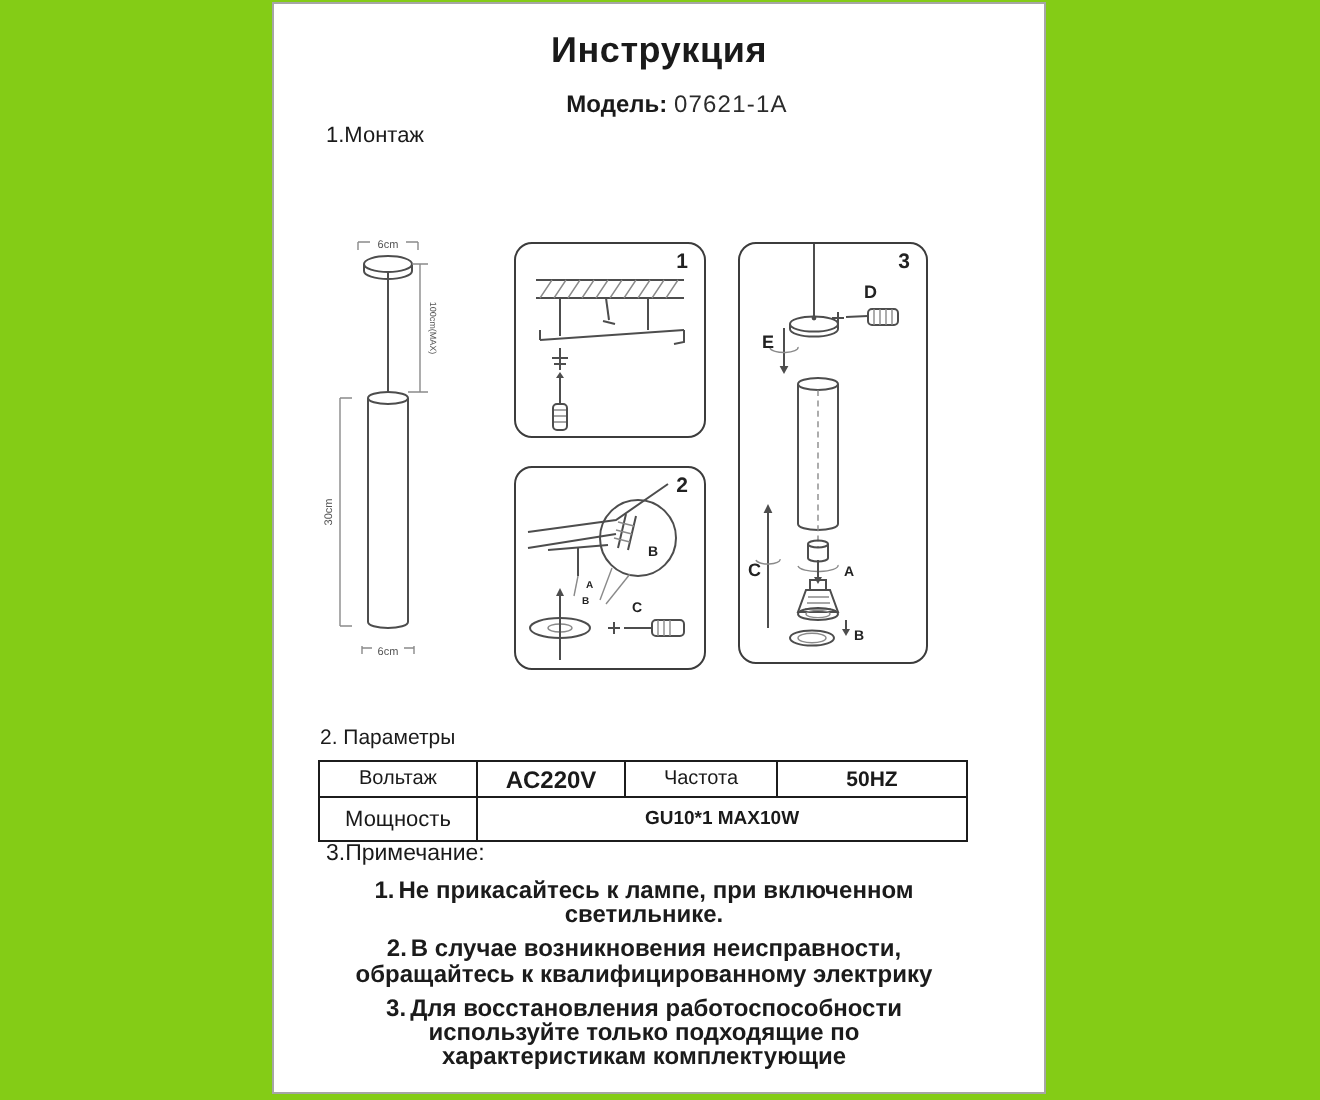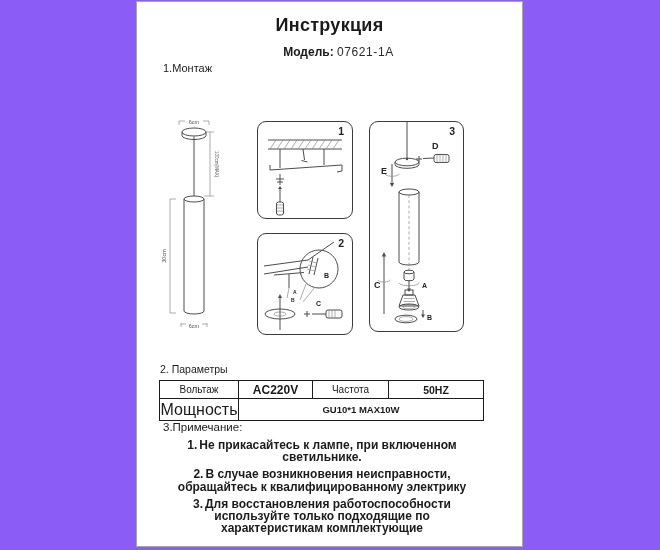--- a/index.html
+++ b/index.html
@@ -1,16 +1,16 @@
 <!DOCTYPE html>
 <html><head>
 <meta charset="utf-8">
 <style>
   html,body{margin:0;padding:0;background:#fbfbfb;}
-  .canvas{position:relative;width:660px;height:550px;background:#8b5cf6;overflow:hidden;
+  .canvas{position:relative;width:660px;height:550px;background:#84cc16;overflow:hidden;
           font-family:"Liberation Sans",sans-serif;color:#1a1a1a;}
   .sheet{position:absolute;left:136px;top:1px;width:387px;height:546px;background:#ffffff;
          border:1px solid #a6a6a6;box-sizing:border-box;}
   .title{position:absolute;top:13px;left:0;right:0;text-align:center;
          font-size:18px;font-weight:bold;letter-spacing:.3px;}
   .model{position:absolute;top:43px;left:18px;right:0;text-align:center;font-size:12px;}
   .model .lbl{font-weight:bold;}
   .model .val{font-weight:normal;color:#2b2b2b;letter-spacing:.6px;}
   .sec{position:absolute;font-weight:normal;}
   #sec-montage{left:26px;top:60px;font-size:11px;}
@@ -21,21 +21,21 @@
   .panel svg{position:absolute;left:0;top:0;}
   svg{display:block;}
   svg .ln{stroke:#4d4d4d;stroke-width:1;fill:none;}
   svg .thin{stroke:#8a8a8a;stroke-width:.7;fill:none;}
   svg .fillg{fill:#4d4d4d;stroke:none;}
   svg text{font-family:"Liberation Sans",sans-serif;fill:#555;}
   svg text.big{fill:#222;font-weight:bold;}
   .params-table{position:absolute;left:22px;top:378px;border-collapse:collapse;table-layout:fixed;border-radius:7px;}
   .params-table td{border:1px solid #1c1c1c;text-align:center;vertical-align:middle;padding:0;background:#fff;}
   .td-label{font-size:10px;}
-  .td-label-lg{font-size:16px;}
+  .td-label-lg{font-size:11px;}
   .td-val{font-size:12px;font-weight:bold;}
   .td-val-sm{font-size:10.5px;font-weight:bold;margin-top:8px;}
   .td-power{font-size:9.5px;font-weight:bold;}
   .notes{position:absolute;left:26px;top:437px;width:318px;}
   .note{font-size:12px;font-weight:600;line-height:12.4px;margin-bottom:4.5px;color:#1b1b1b;text-align:center;}
   .note .n{font-weight:800;margin-right:2px;}
 </style>
 </head>
 <body>
 

